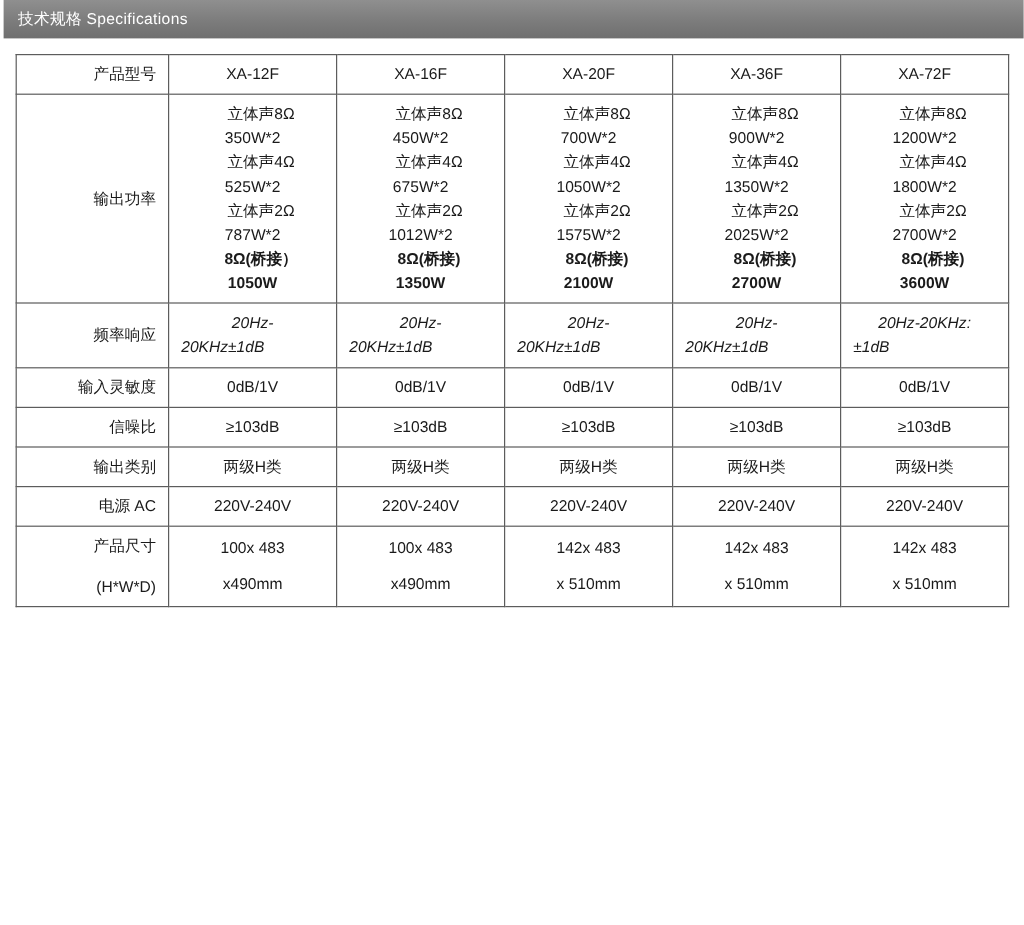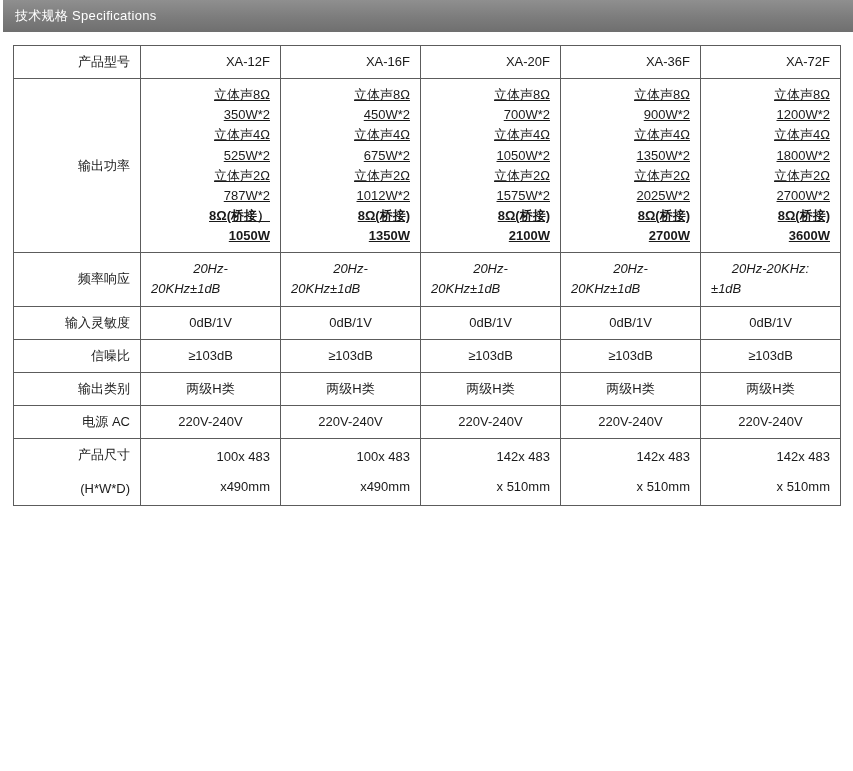--- a/index.html
+++ b/index.html
@@ -58,52 +58,51 @@
   col.label-col { width: 127px; }
   col.model-col { width: 140px; }
 
   td.rowlabel {
     font-size: 13px;
     padding-left: 16px;
     text-align: right;
   }
   td.modelhead {
     padding-left: 18px;
-    text-align: right;
+    text-align: center;
   }
   td.cell {
     text-align: center;
     margin-left: 16px;
   }
   td.power {
-    text-align: right;
+    text-align: center;
     padding-left: 14px;
     padding-top: 10px;
     padding-bottom: 10px;
-    text-decoration: underline;
   }
   td.power .ind {
     padding-left: 14px;
   }
   td.power .bold {
     font-weight: bold;
   }
   td.power .gap {
     height: 6px;
   }
   td.freq {
     text-align: left;
     padding-left: 14px;
     font-style: italic;
   }
   td.freq .c {
     text-align: center;
   }
   td.dim {
-    text-align: right;
+    text-align: center;
     padding-left: 14px;
     padding-top: 14px;
     padding-bottom: 14px;
   }
   .tall-label {
     line-height: 1.6;
   }
   .line { display: block; }
 </style>
 </head>

